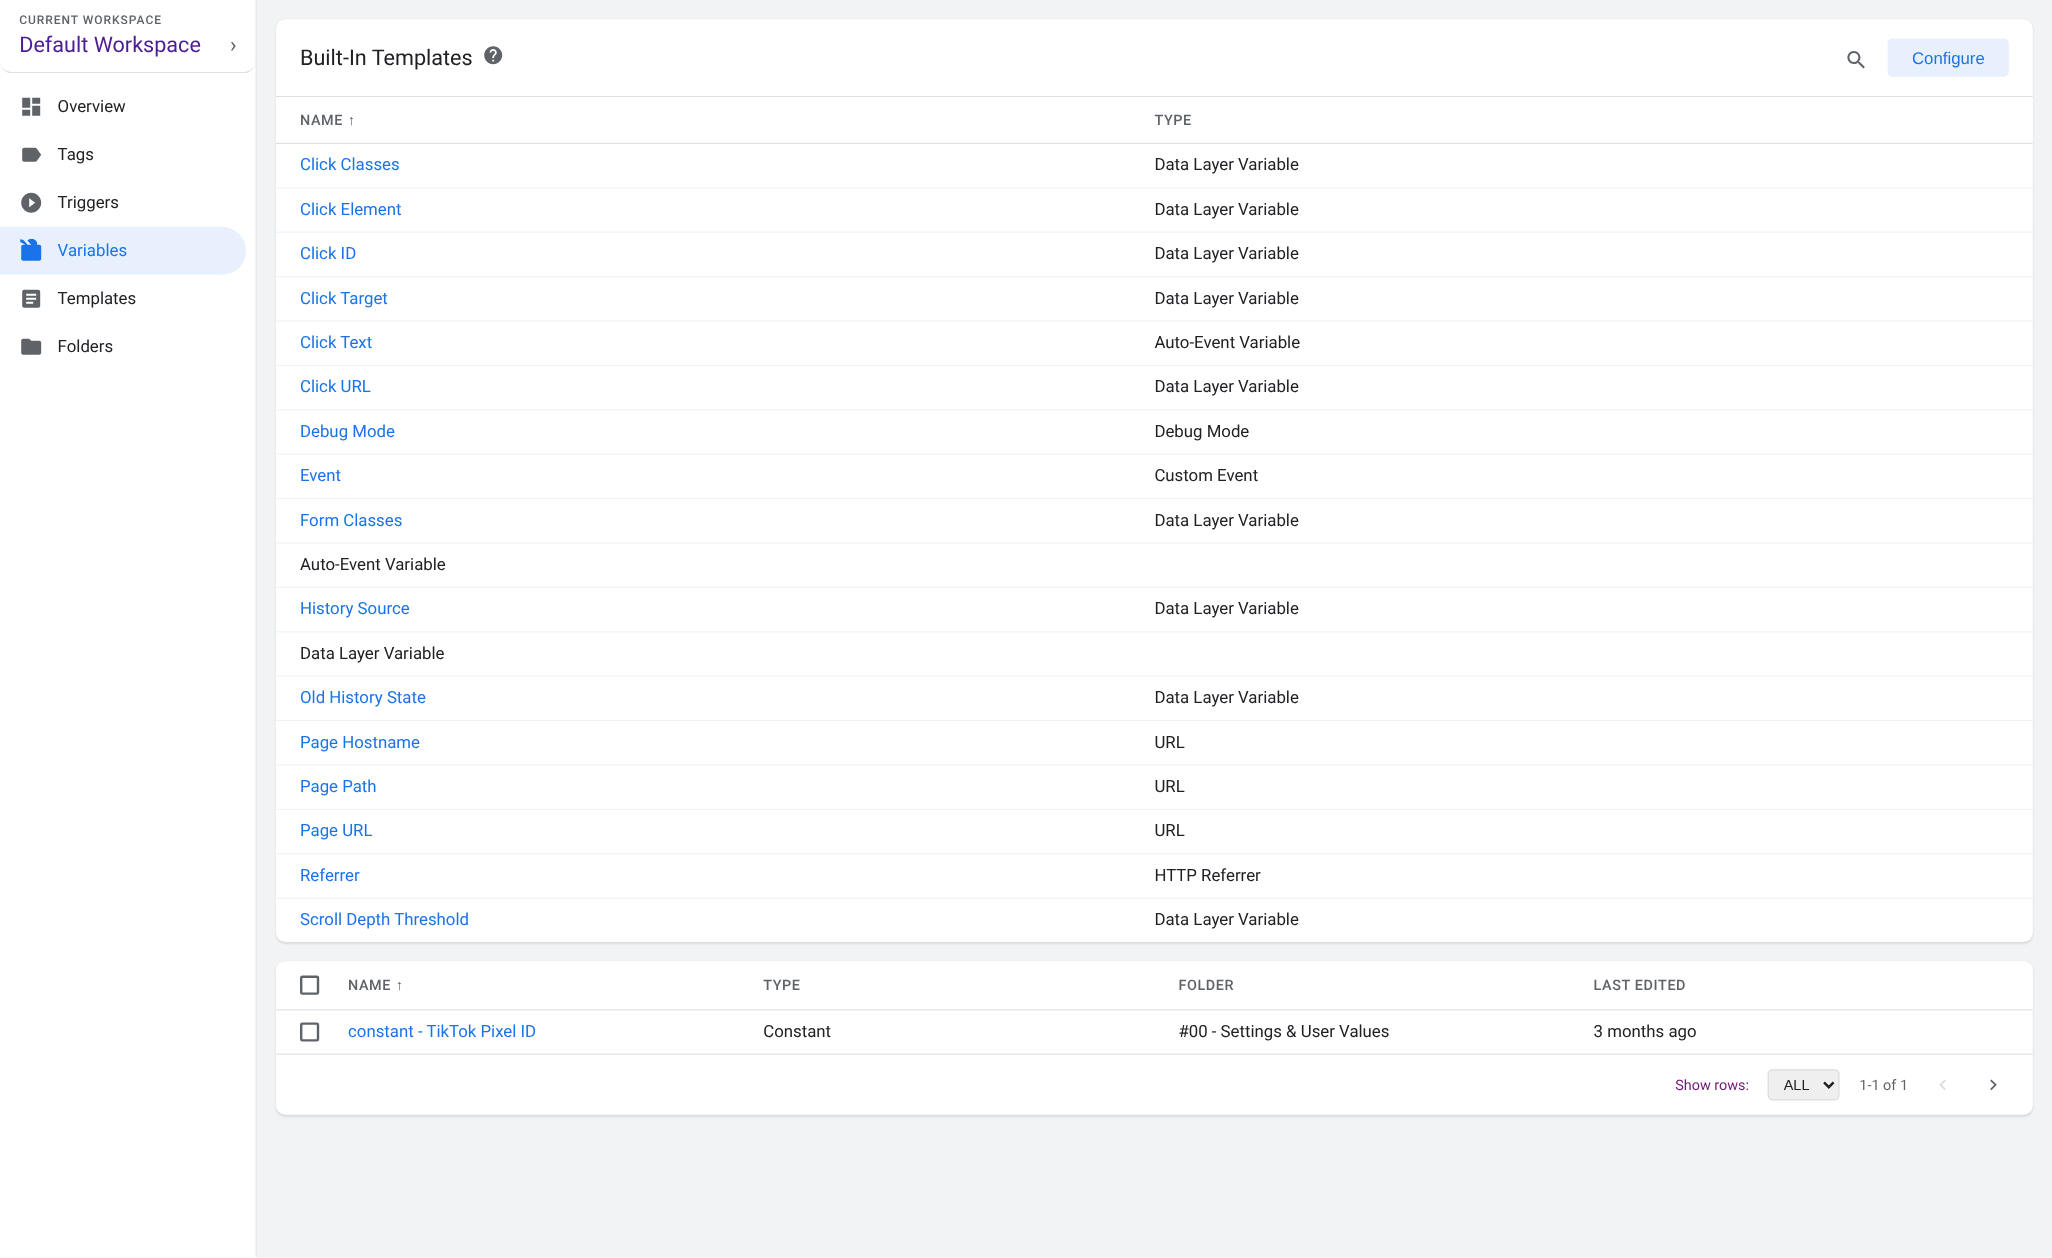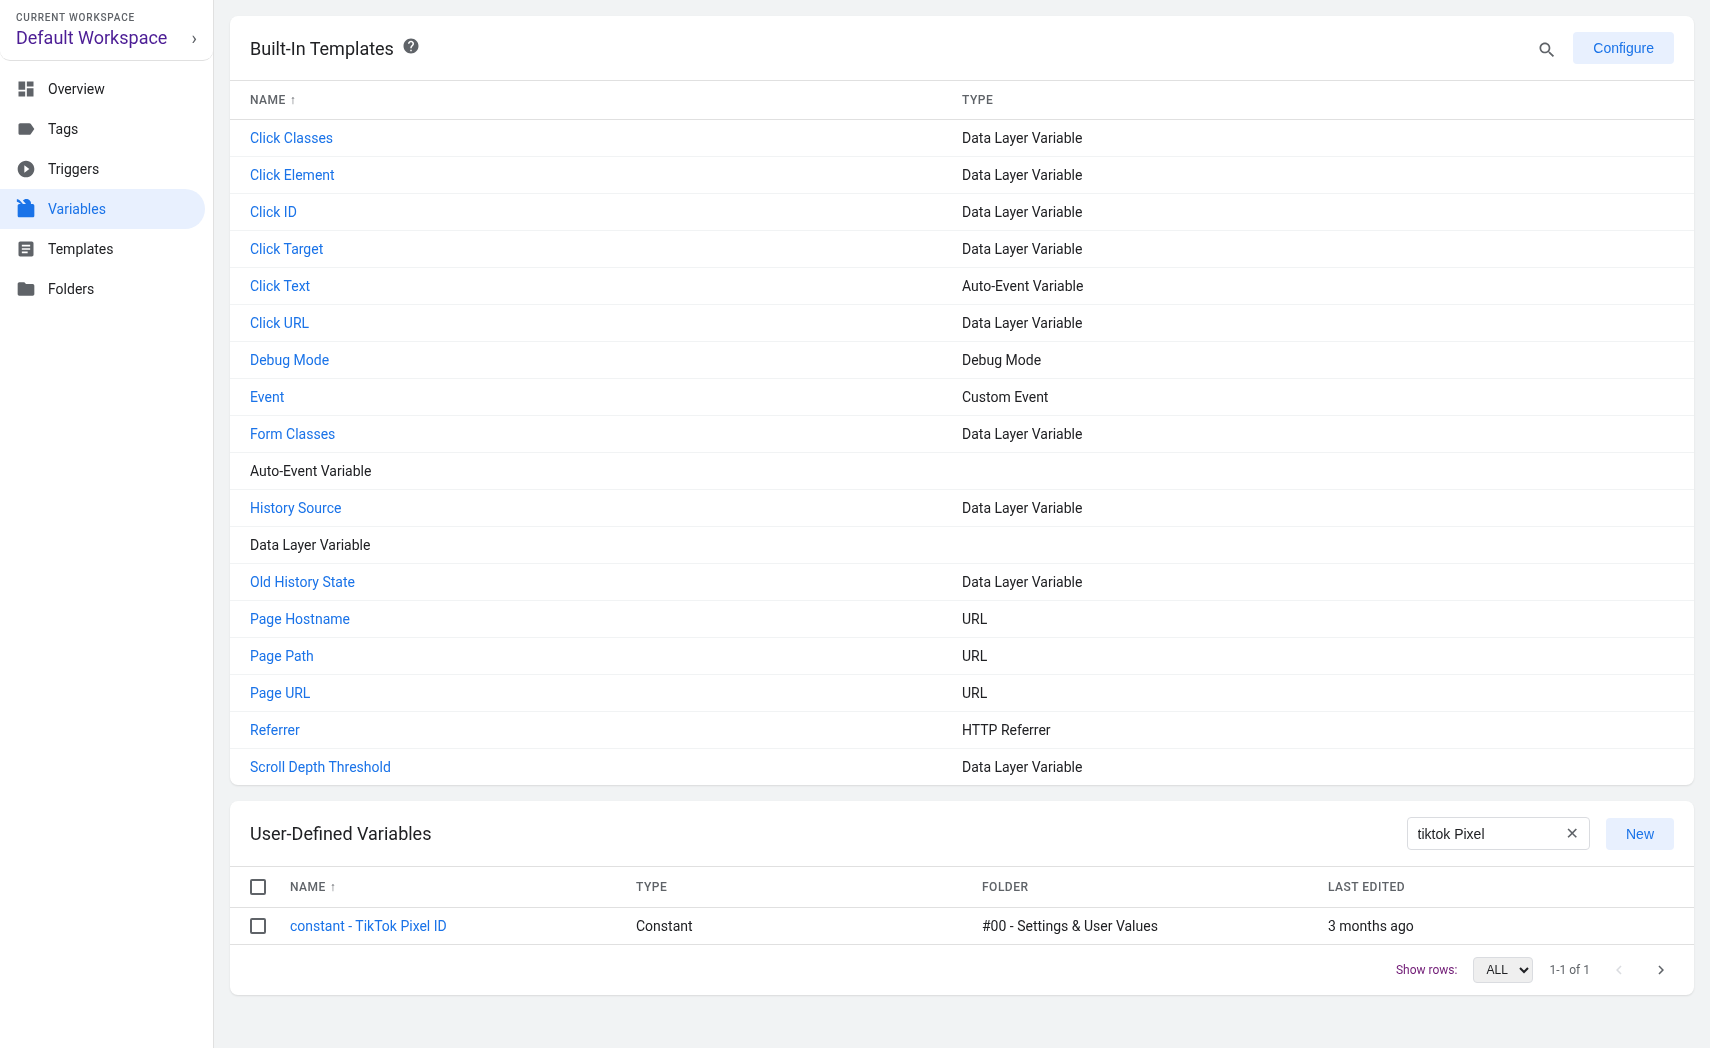--- a/index.html
+++ b/index.html
@@ -487,28 +487,20 @@
     <span class="row-type">HTTP Referrer</span>
   </div>
         <div class="table-row builtin-row">
     <span class="row-link">Scroll Depth Threshold</span>
     <span class="row-type">Data Layer Variable</span>
   </div>
       </div>
   </div>
 
   <div class="card">
-    <div class="udf-header">
-      <span class="udf-title">User-Defined Variables</span>
-      <div class="search-input-wrapper">
-        <input class="search-input" type="text" value="tiktok Pixel" style="">
-        <span class="clear-icon">✕</span>
-      </div>
-      <button class="new-btn">New</button>
-    </div>
 
     <div class="table-header udf-table-header">
       <div class="checkbox-wrapper">
         <div class="checkbox"></div>
       </div>
       <div class="col-header">
         <span>Name</span>
         <span class="sort-icon">↑</span>
       </div>
       <div class="col-header">Type</div>

